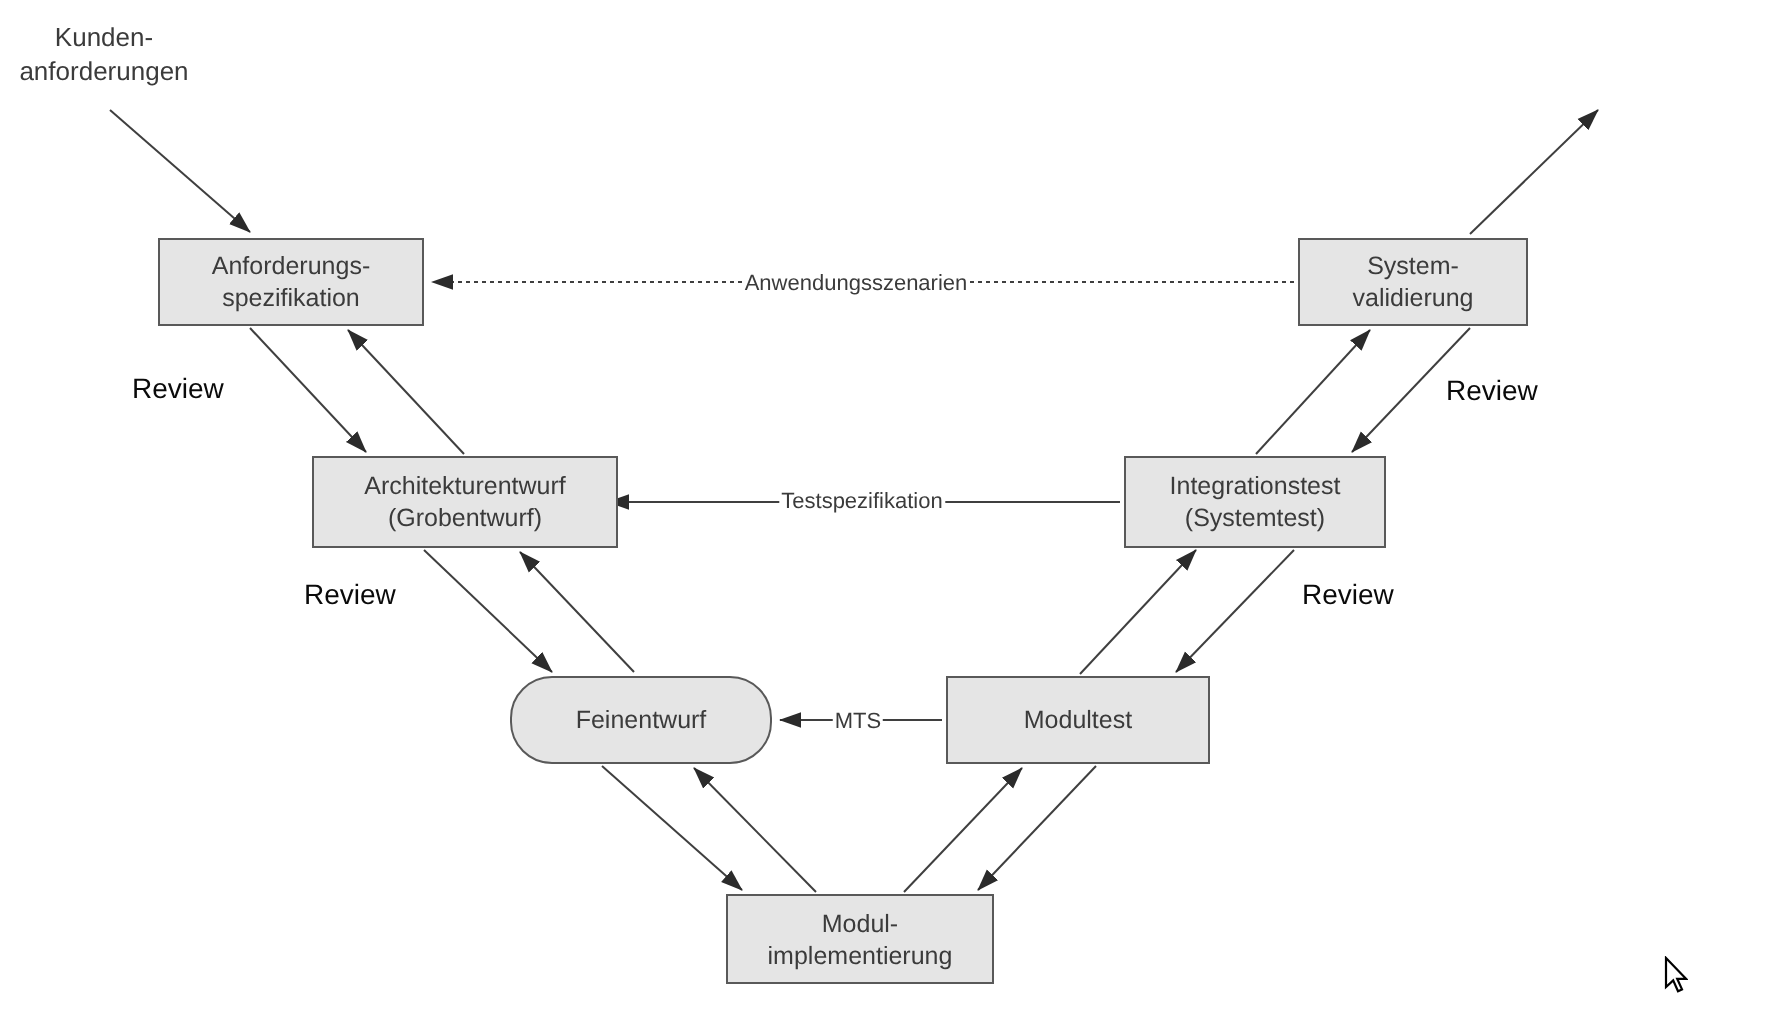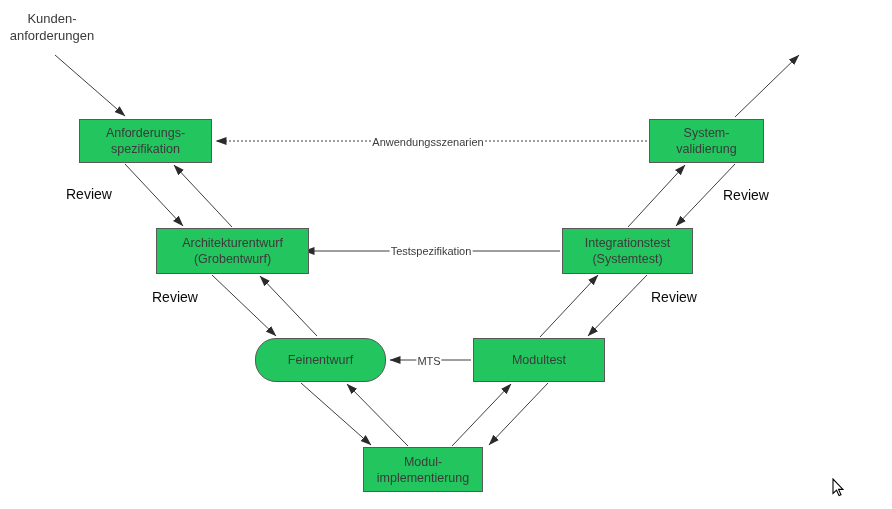--- a/index.html
+++ b/index.html
@@ -20,37 +20,37 @@
     position: absolute;
     left: 0;
     top: 0;
     width: 892px;
     height: 509px;
   }
   .node {
     position: absolute;
     box-sizing: border-box;
     border: 1px solid #595959;
-    background: #22c55e;
+    background: #e5e5e5;
     display: flex;
     align-items: center;
     justify-content: center;
     text-align: center;
     white-space: pre-line;
     font-size: 12.5px;
     line-height: 16px;
     color: #3b3b3b;
   }
   #node-requirements-spec   { left: 79px;  top: 119px; width: 133px; height: 44px; }
   #node-system-validation   { left: 649px; top: 119px; width: 115px; height: 44px; }
   #node-architecture-design { left: 156px; top: 228px; width: 153px; height: 46px; }
   #node-integration-test    { left: 562px; top: 228px; width: 131px; height: 46px; }
   #node-detailed-design     { left: 255px; top: 338px; width: 131px; height: 44px; border-radius: 21px; }
   #node-module-test         { left: 473px; top: 338px; width: 132px; height: 44px; }
-  #node-module-impl         { left: 363px; top: 447px; width: 120px; height: 45px; }
+  #node-module-impl         { left: 363px; top: 447px; width: 134px; height: 45px; }
 
   .ext-label {
     position: absolute;
     text-align: center;
     white-space: pre-line;
     font-size: 13px;
     line-height: 17px;
     color: #3b3b3b;
   }
   #ext-customer  { left: 2px;   top: 10px; width: 100px; }

